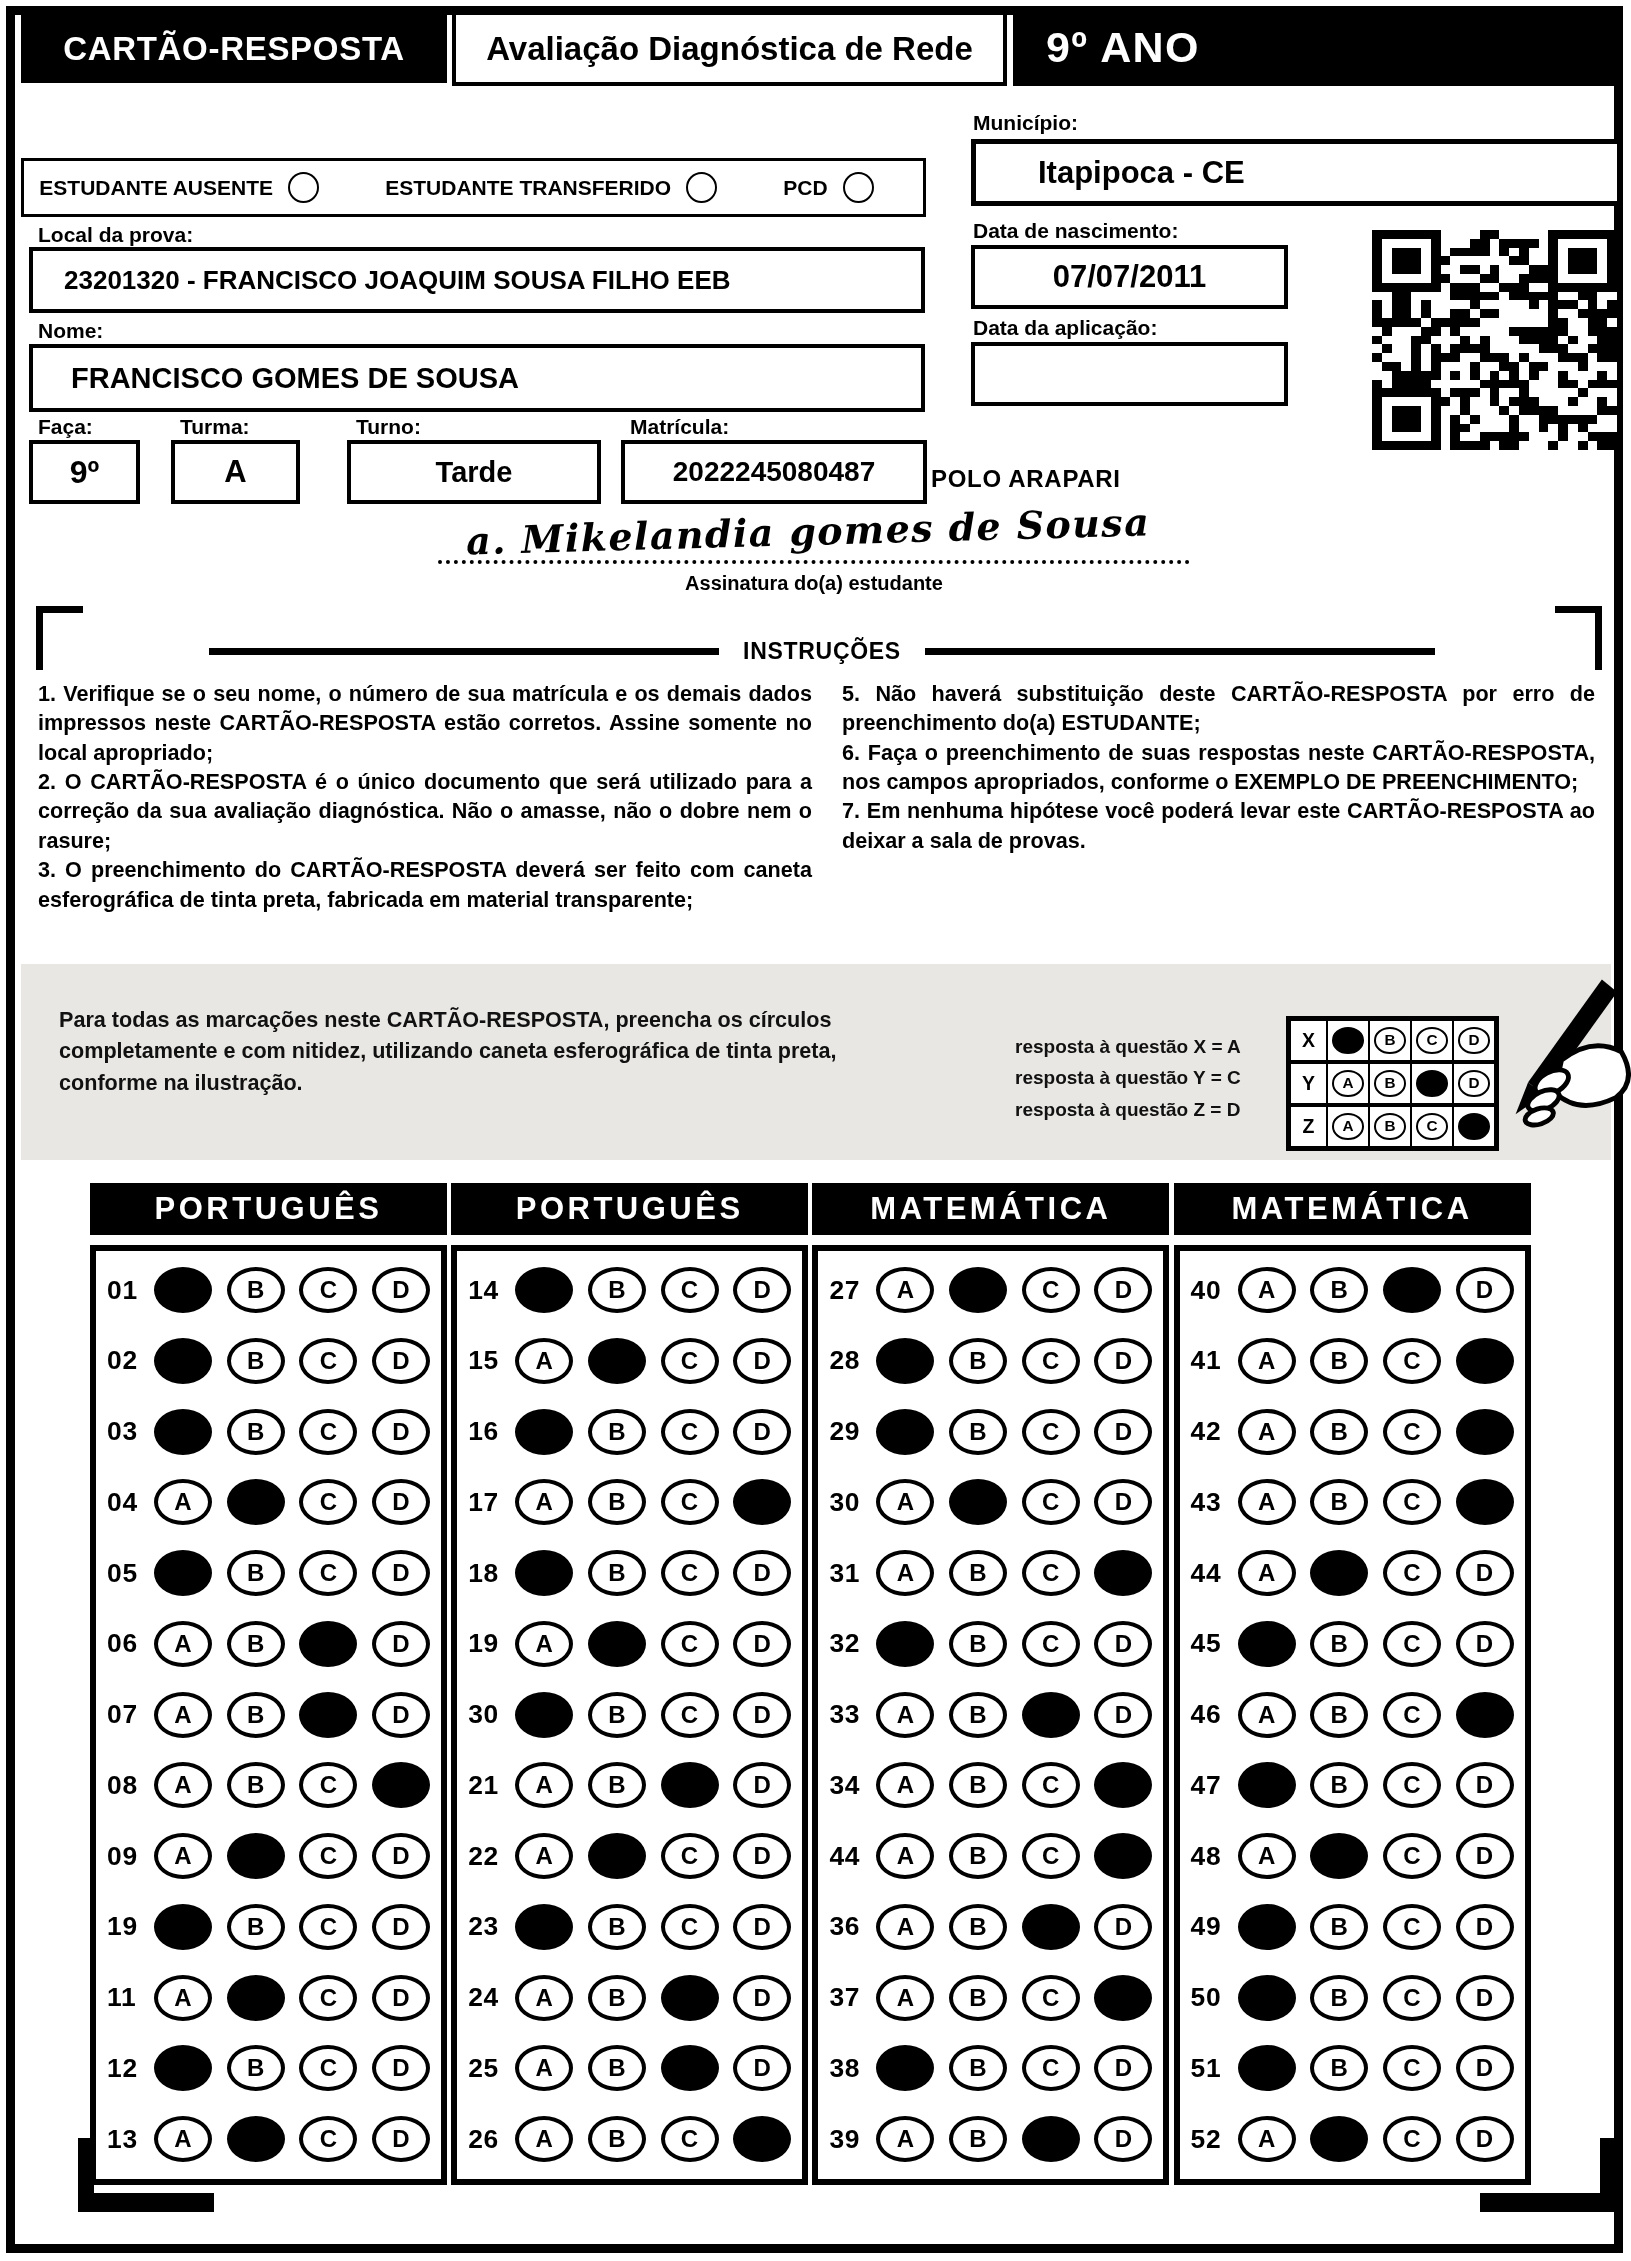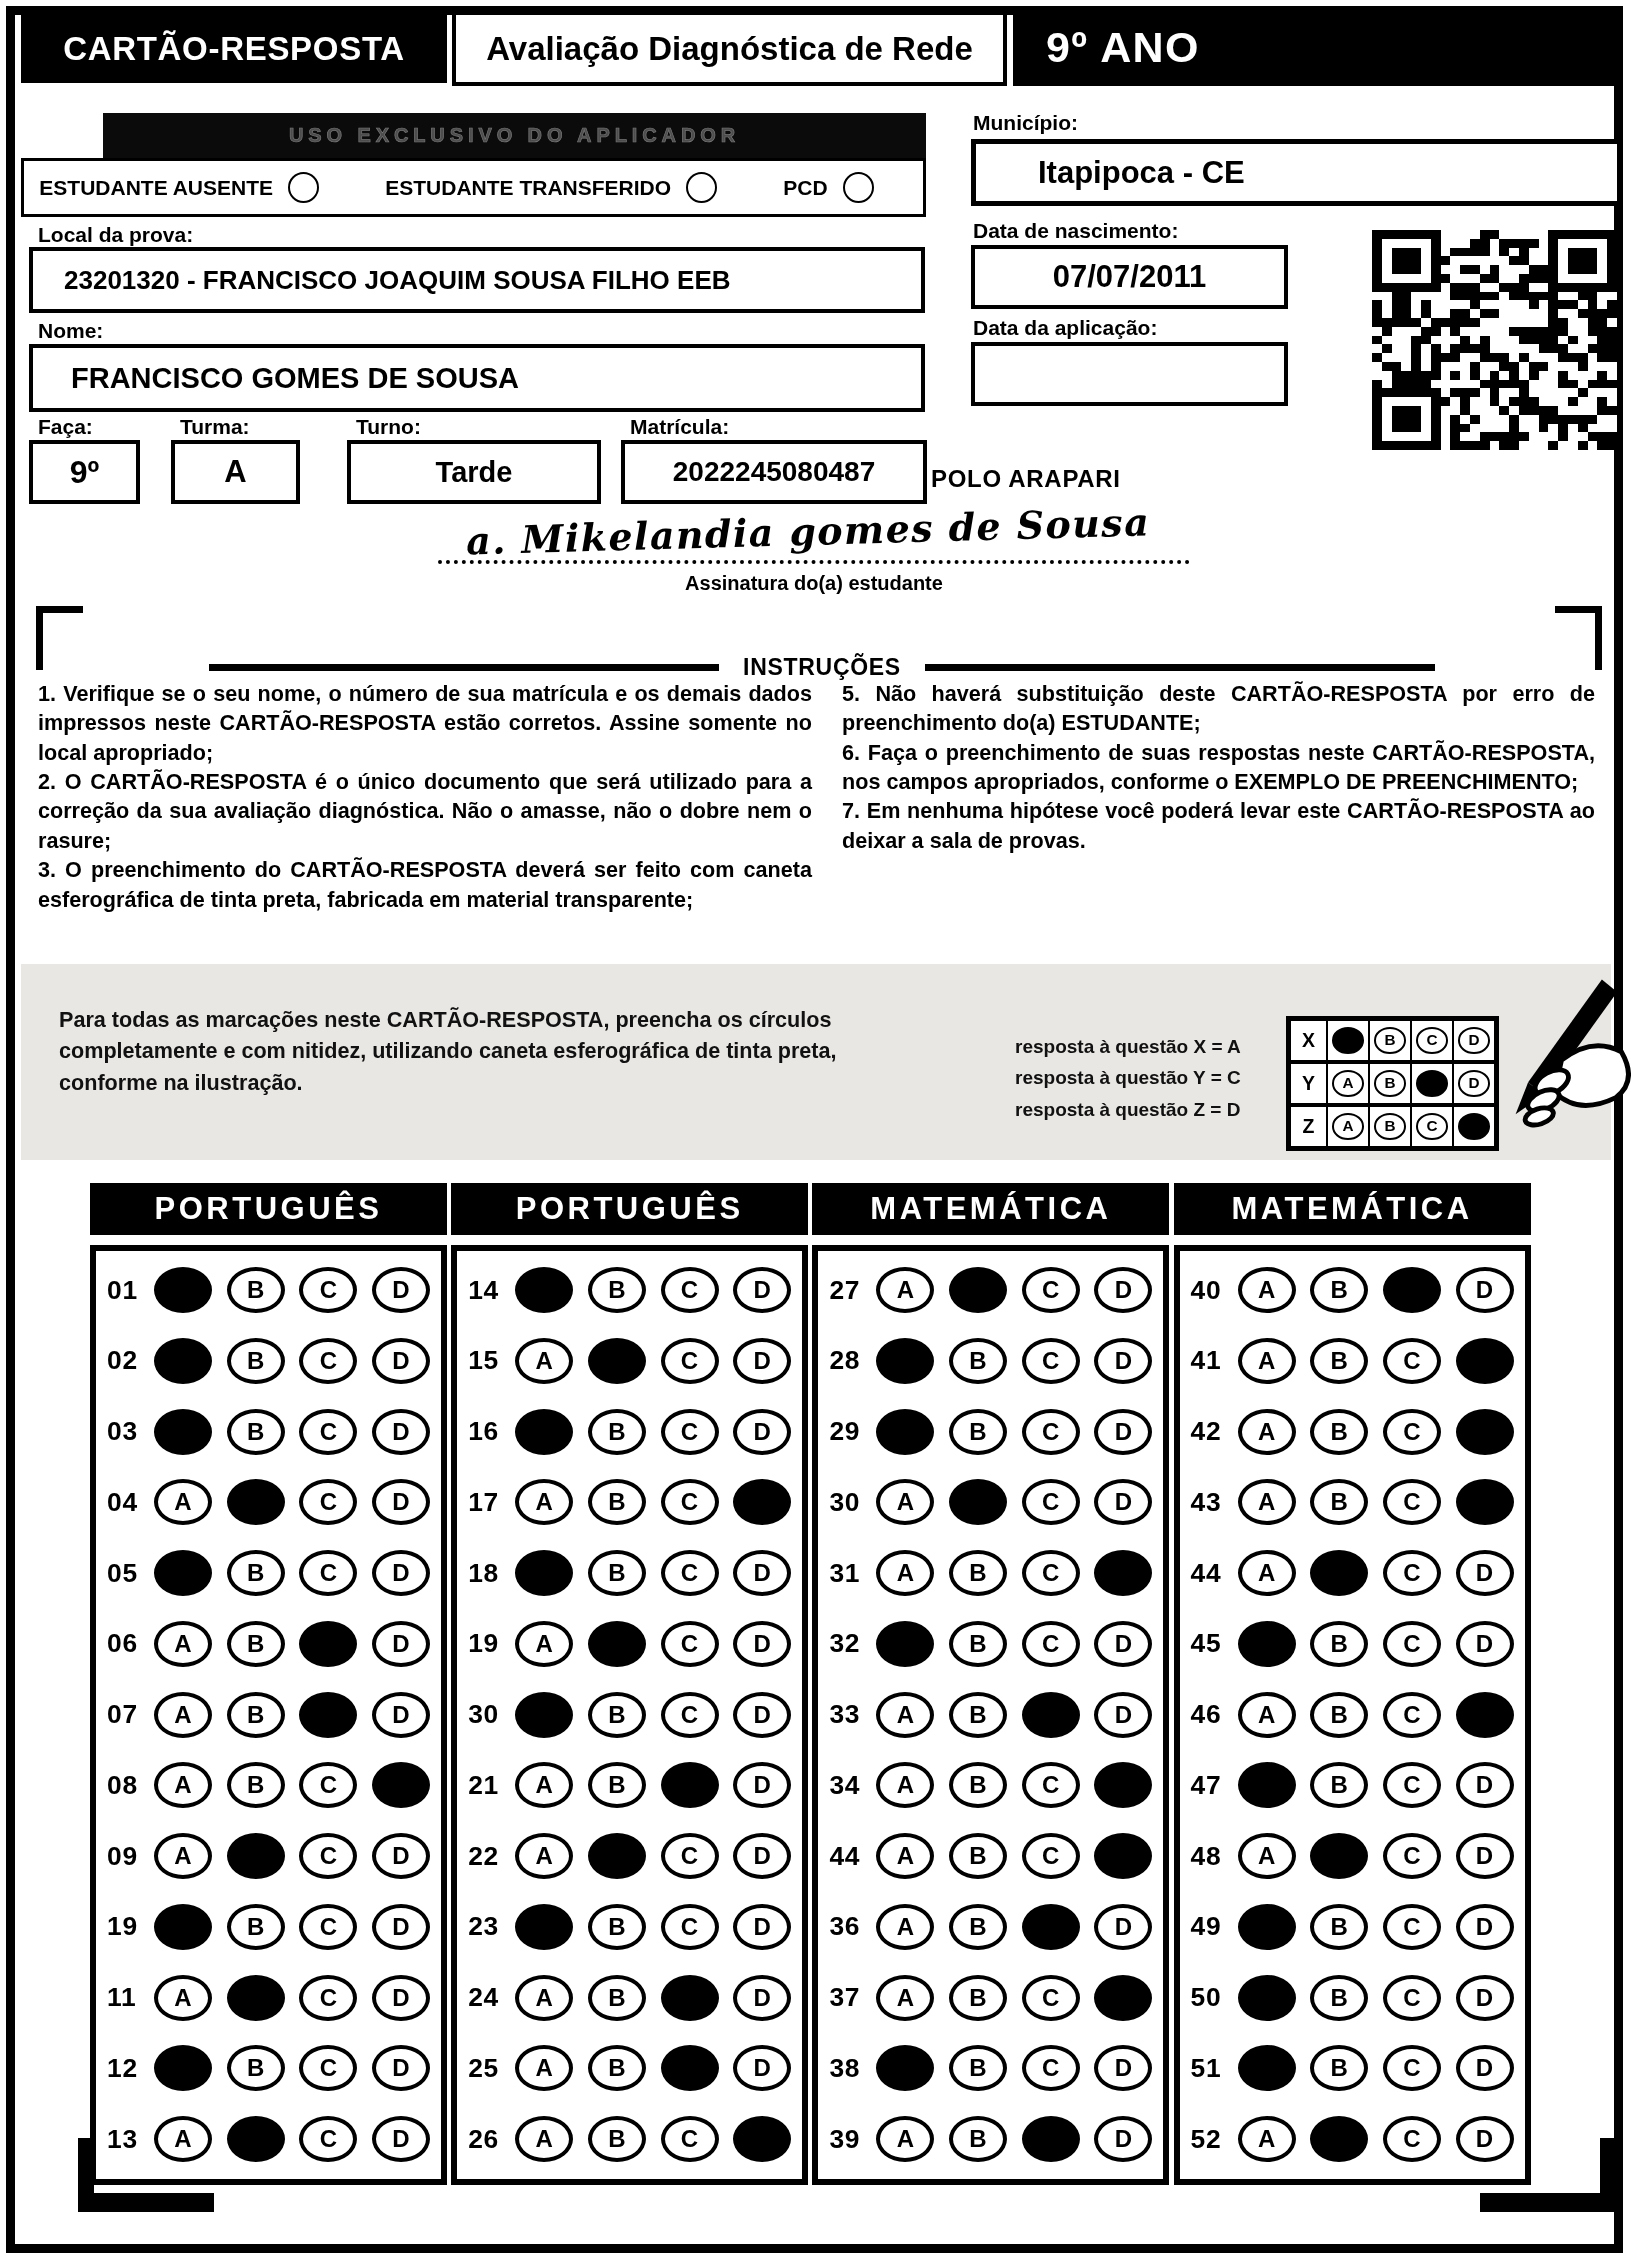--- a/index.html
+++ b/index.html
@@ -47,21 +47,21 @@
   
   .sig-wrap{position:absolute;left:438px;top:514px;width:752px;height:90px;}
   .sig-hand{position:absolute;left:28px;top:-5.6px;width:100%;font-family:"DejaVu Serif",serif;font-style:italic;
             font-size:38px;font-weight:700;transform:rotate(-1.6deg);white-space:nowrap;letter-spacing:1.4px;}
   .sig-line{position:absolute;left:0;right:0;top:46px;border-bottom:4.9px dotted #000;}
   .sig-label{position:absolute;left:0;right:0;top:58px;text-align:center;font-size:20px;font-weight:700;}
 
   
   .bracket-tl{position:absolute;left:36px;top:606px;width:40px;height:57px;border-top:7.7px solid #000;border-left:7.7px solid #000;}
   .bracket-tr{position:absolute;left:1555px;top:606px;width:40px;height:57px;border-top:7.7px solid #000;border-right:7.7px solid #000;}
-  .instr-titlerow{position:absolute;left:209px;top:654px;width:1226px;display:flex;align-items:center;gap:24px;}
+  .instr-titlerow{position:absolute;left:209px;top:638px;width:1226px;display:flex;align-items:center;gap:24px;}
   .rule{flex:1;height:6.3px;background:#000;}
   .instr-title{font-size:23px;font-weight:800;letter-spacing:0.7px;}
   .instr-col{position:absolute;top:679px;font-size:21.6px;font-weight:700;line-height:1.36;text-align:justify;}
   .instr-col.left{left:38px;width:774px;}
   .instr-col.right{left:842px;width:753px;}
   .instr{margin:0;}
 
   
   .ex-band{position:absolute;left:21px;top:964px;width:1590px;height:196px;background:#e9e7e3;}
   .ex-par{position:absolute;left:38px;top:40px;width:828px;font-size:21.6px;font-weight:800;line-height:1.45;color:#111;}
@@ -98,21 +98,20 @@
 <body>
 
 <div class="page">
   <div class="frame"></div>
 
   <div class="hdr-black">CARTÃO-RESPOSTA</div>
   <div class="hdr-white">Avaliação Diagnóstica de Rede</div>
   <div class="hdr-grade">9º ANO</div>
 
   <div class="status-wrap">
-    <div class="status-bar">USO EXCLUSIVO DO APLICADOR</div>
     <div class="status-row">
         <div class="status-option">
           <span class="status-label">ESTUDANTE AUSENTE</span>
           <span class="status-circle"></span>
         </div>
         <div class="status-option">
           <span class="status-label">ESTUDANTE TRANSFERIDO</span>
           <span class="status-circle"></span>
         </div>
         <div class="status-option">

